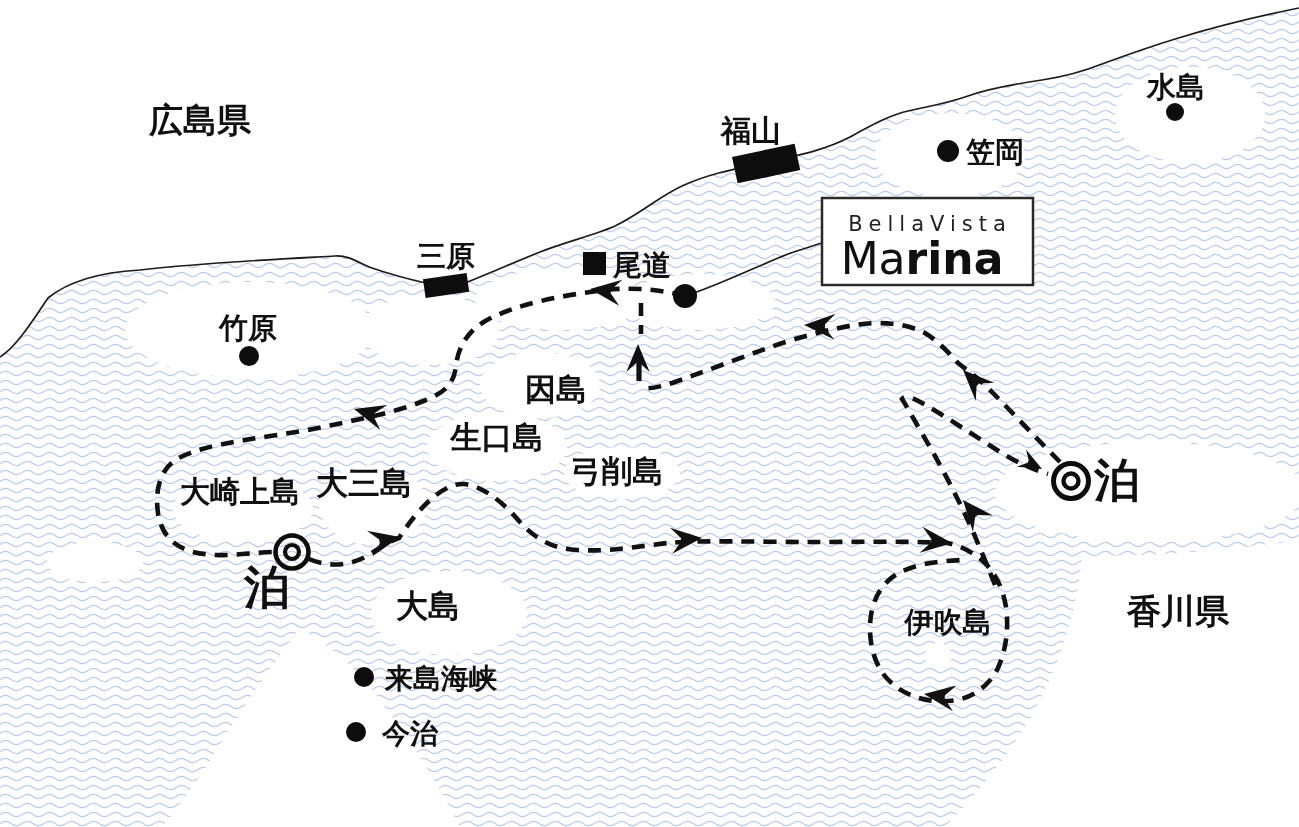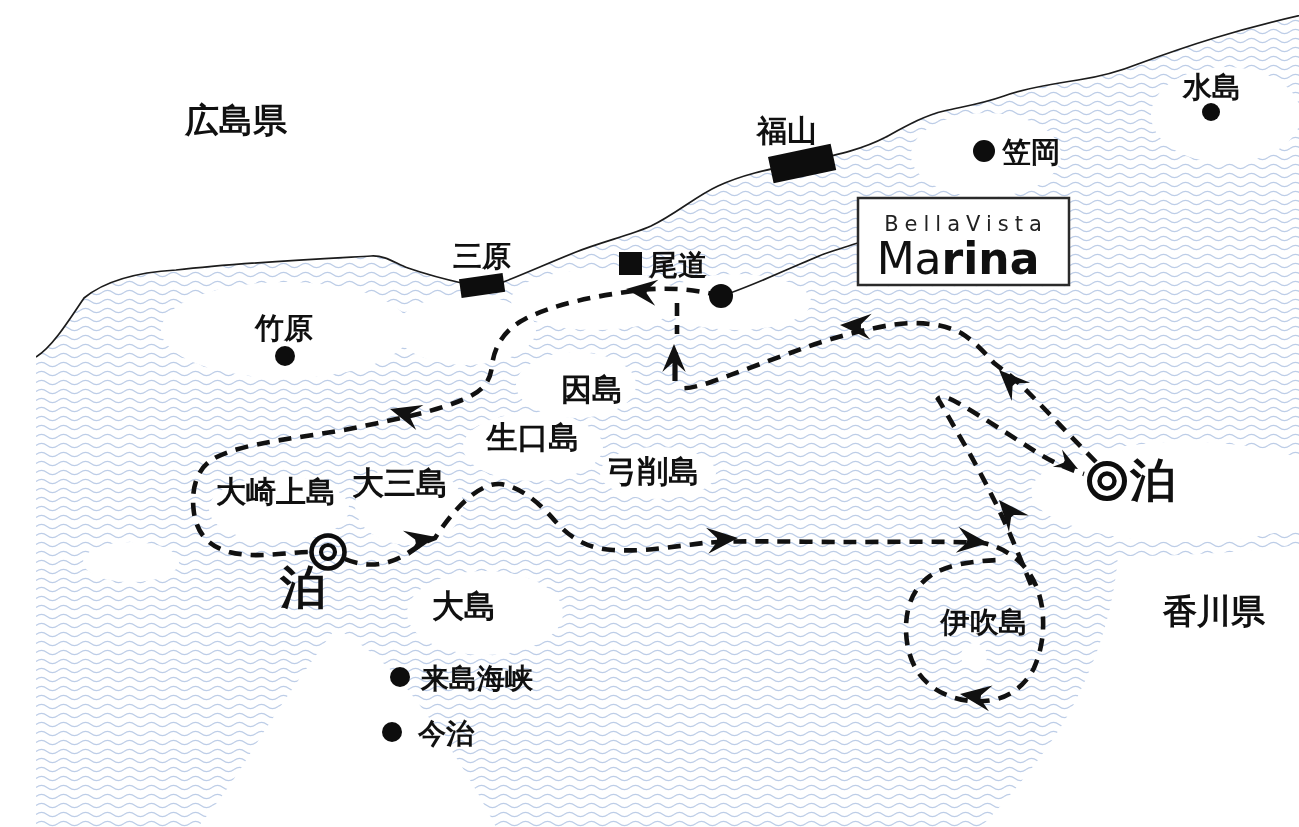--- a/index.html
+++ b/index.html
@@ -1,17 +1,17 @@
 <!DOCTYPE html>
 <html><head>
 <meta charset="utf-8">
 <style>
   html,body{margin:0;padding:0;background:#ffffff;width:1299px;height:827px;overflow:hidden;}
   body{font-family:"DejaVu Sans","Liberation Sans",sans-serif;}
-  #map-root{position:relative;width:1097px;height:827px;margin-left:36px;}
+  #map-root{position:relative;width:1097px;height:827px;}
   svg{display:block;}
   text{fill:#101010;}
   .jp{font-weight:600;}
   .logo-line1{font-weight:500;letter-spacing:6px;fill:#222;}
   .logo-ma{font-weight:400;}
   .logo-rina{font-weight:800;}
 </style>
 </head>
 <body>
 

